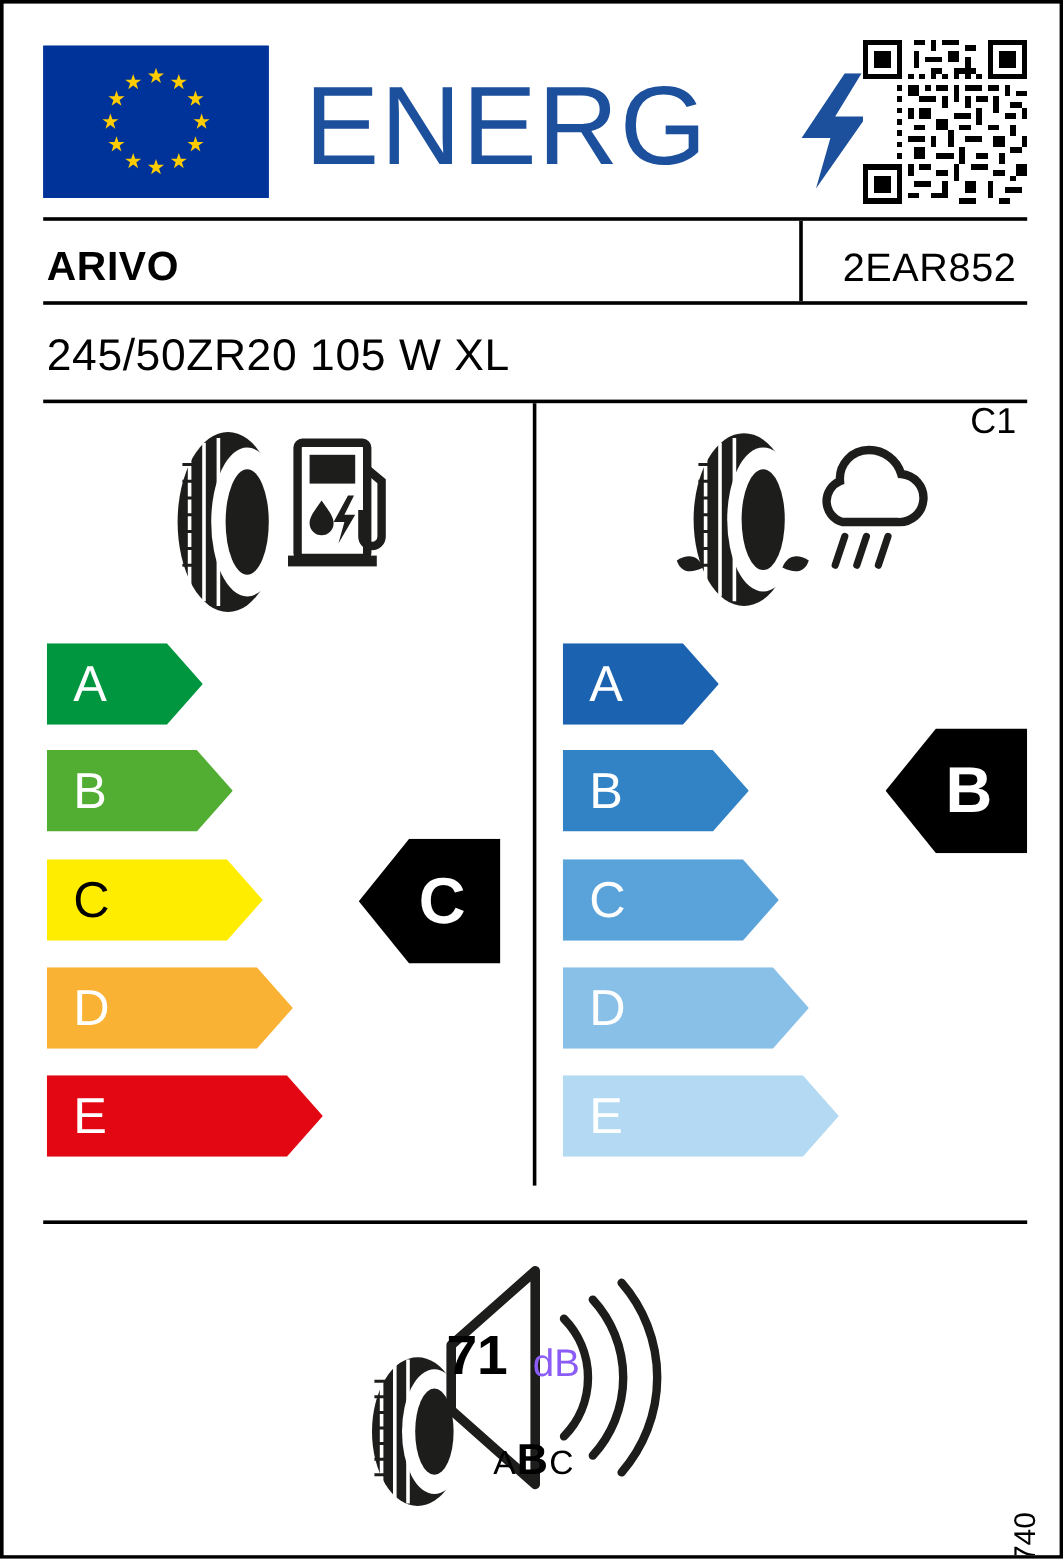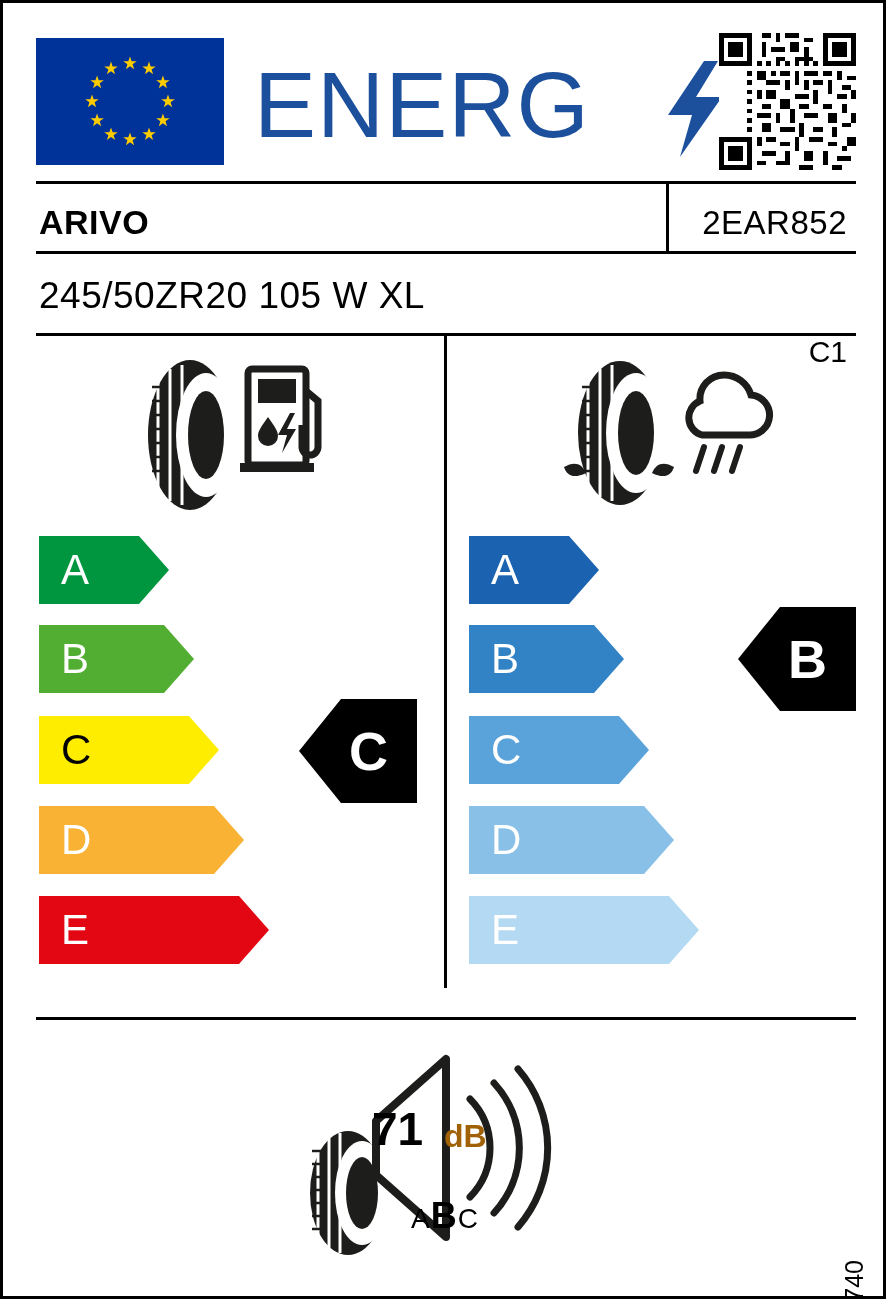--- a/index.html
+++ b/index.html
@@ -153,22 +153,21 @@
   
   .noise-db {
     position: absolute;
     font-weight: bold;
     font-size: 46px;
     color: #000;
   }
   .noise-db-unit {
     position: absolute;
     font-size: 32px;
-    color: #a16207;
-    font-weight: bold;
+    color: #8b5cf6;
   }
   .noise-classes {
     position: absolute;
     font-size: 28px;
     color: #000;
     letter-spacing: 1px;
   }
   .noise-classes .sel {
     font-size: 36px;
     font-weight: bold;

